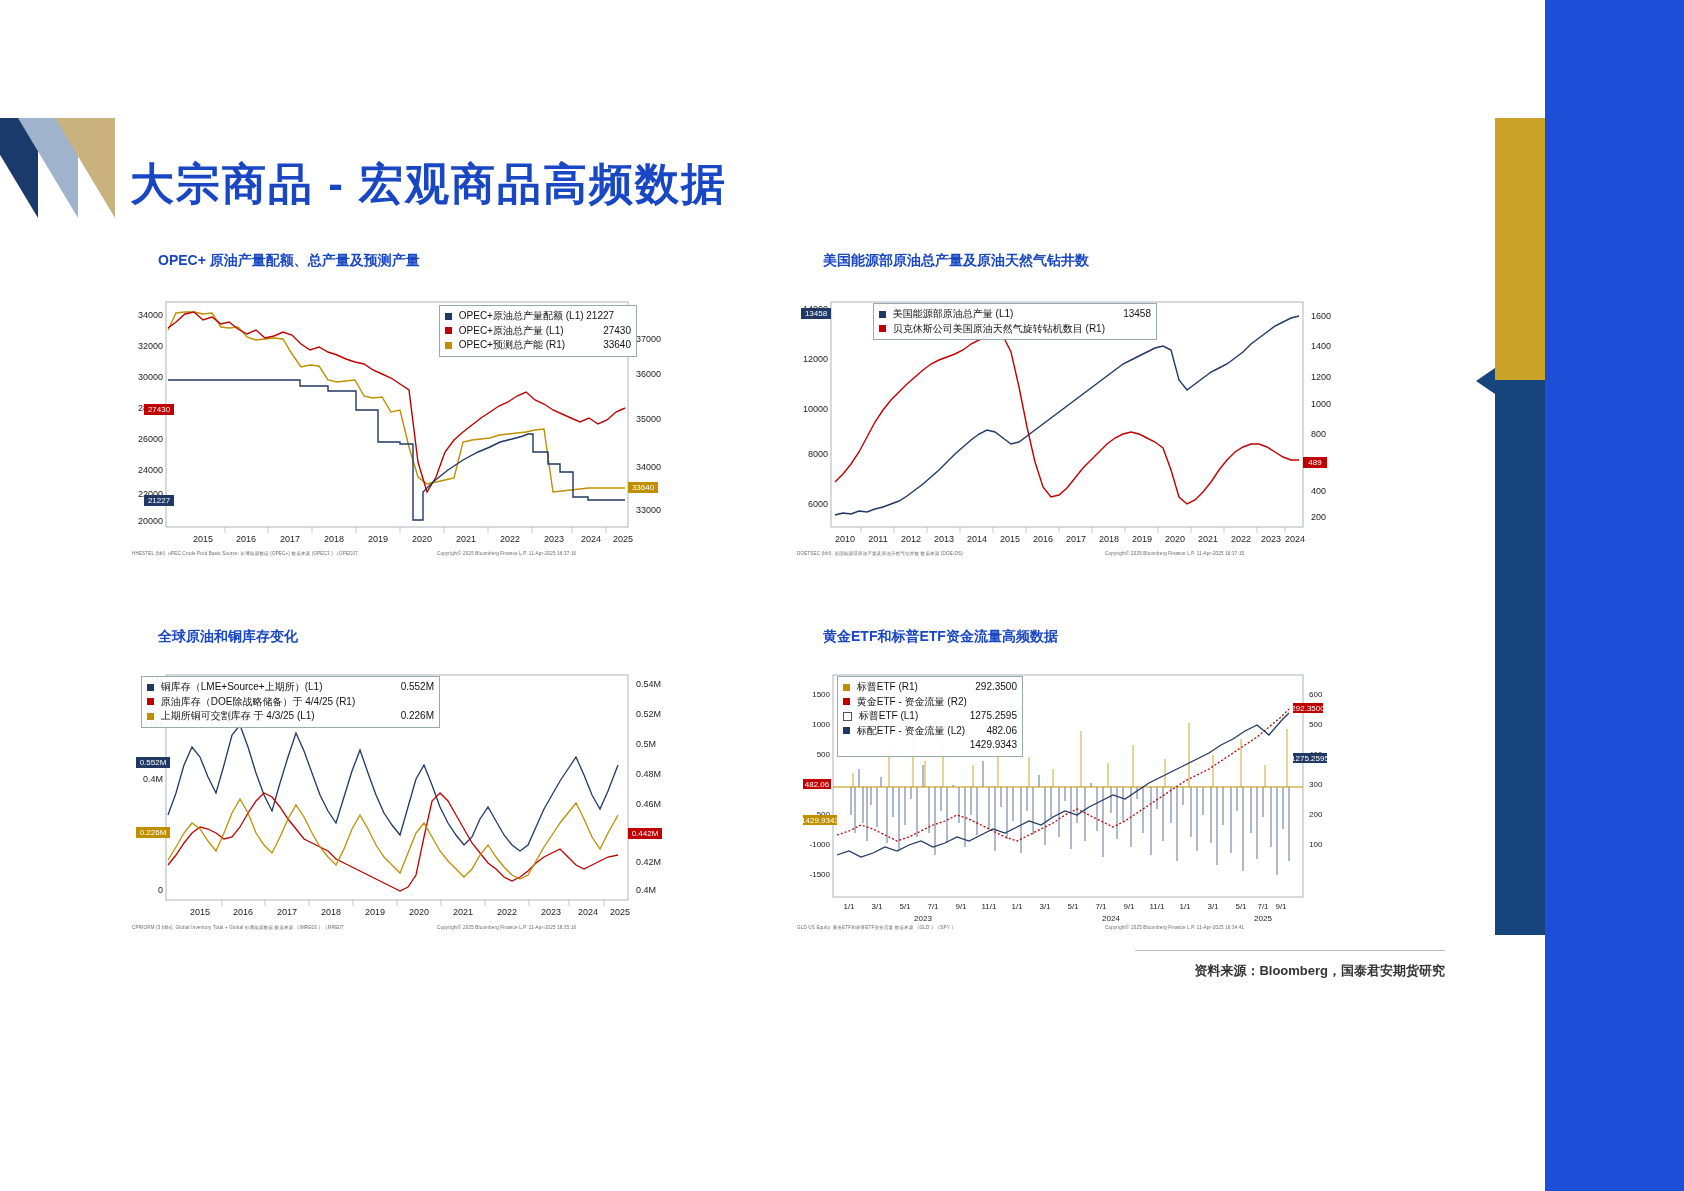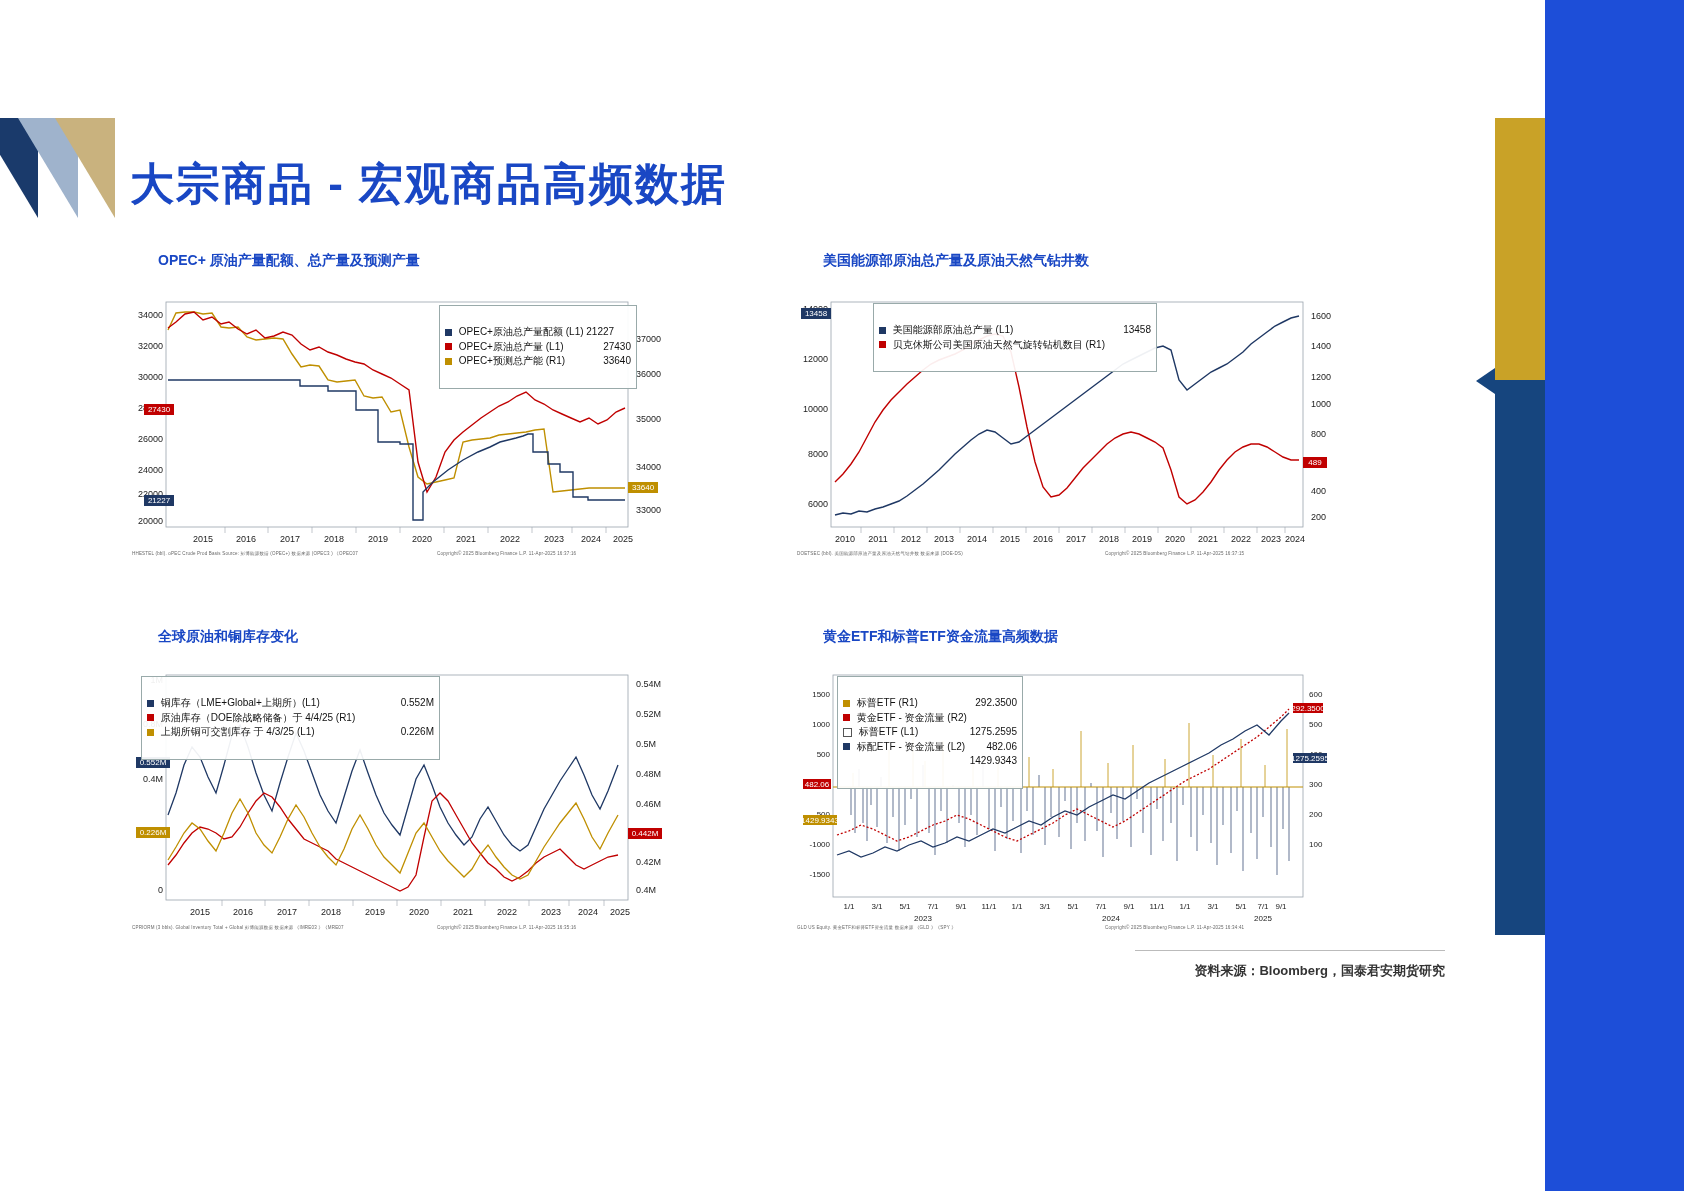--- a/index.html
+++ b/index.html
@@ -53,21 +53,21 @@
     color:#fff;font-size:19px;font-weight:bold;
   }
   .source{
     position:absolute;left:1190px;top:962px;width:255px;text-align:right;
     font-size:13px;color:#333;font-weight:bold;
   }
   .source-rule{position:absolute;left:1135px;top:950px;width:310px;height:1px;background:#bbb;}
 
   .legendbox{
     position:absolute;background:rgba(255,255,255,0.93);border:1px solid #9aa;
-    font-size:10px;color:#111;padding:19px 5px;line-height:1.45;white-space:nowrap;
+    font-size:10px;color:#111;padding:3px 5px;line-height:1.45;white-space:nowrap;
   }
   .legendbox .sw{display:inline-block;width:7px;height:7px;margin-right:4px;vertical-align:middle;}
   .legendbox .row{display:block;}
   .legendbox .val{float:right;margin-left:18px;}
   .axlbl{font-size:9px;fill:#222;font-family:"Liberation Sans",sans-serif;}
   .axlbl-sm{font-size:8px;fill:#222;font-family:"Liberation Sans",sans-serif;}
   .tagtxt{font-size:8px;fill:#fff;font-family:"Liberation Sans",sans-serif;}
   .footnote{
     position:absolute;font-size:4.5px;color:#666;white-space:nowrap;letter-spacing:0.2px;
   }
@@ -314,21 +314,21 @@
           <rect x="8" y="162" width="34" height="11" fill="#bf8f00"></rect>
           <text class="tagtxt" x="25" y="170" text-anchor="middle">0.226M</text>
           <rect x="500" y="163" width="34" height="11" fill="#c00000"></rect>
           <text class="tagtxt" x="517" y="171" text-anchor="middle">0.442M</text>
         </g>
       </svg>
     </div>
     <div class="legendbox" style="left:141px;top:676px;width:287px;">
       <span class="row">
         <span class="sw" style="background:#1f3864"></span>
-        <span>铜库存（LME+Global+上期所）(L1)</span>
+        <span>铜库存（LME+Source+上期所）(L1)</span>
         <span class="val">0.552M</span>
       </span>
       <span class="row">
         <span class="sw" style="background:#c00000"></span>
         <span>原油库存（DOE除战略储备）于 4/4/25 (R1)</span>
       </span>
       <span class="row">
         <span class="sw" style="background:#bf8f00"></span>
         <span>上期所铜可交割库存 于 4/3/25 (L1)</span>
         <span class="val">0.226M</span>

